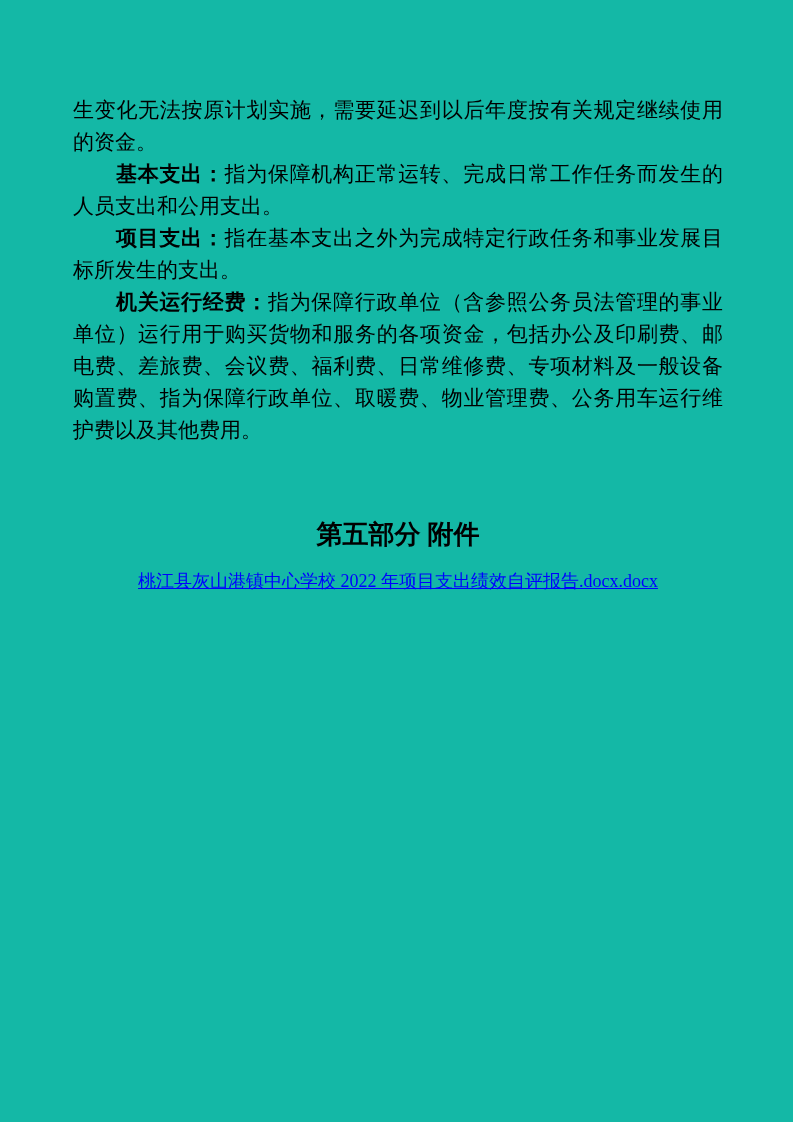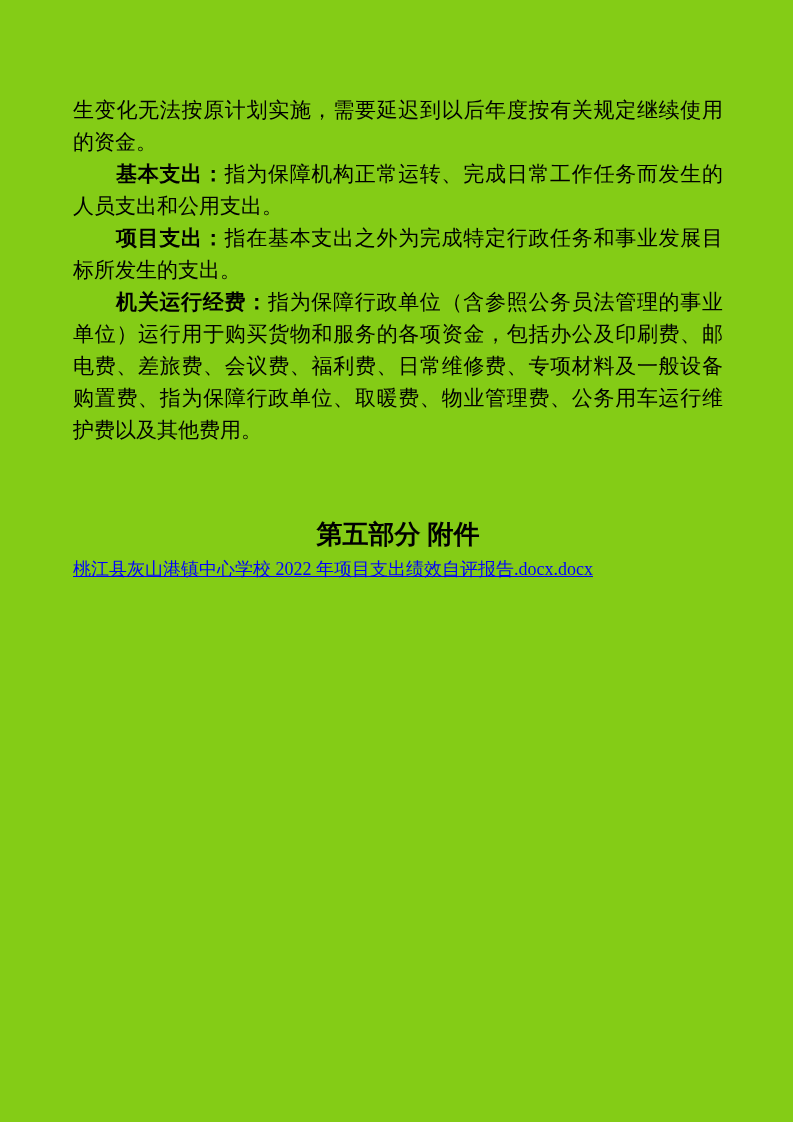--- a/index.html
+++ b/index.html
@@ -4,21 +4,21 @@
 <style>
   html, body {
     margin: 0;
     padding: 0;
     background: #ffffff;
   }
   .page {
     position: relative;
     width: 793px;
     height: 1122px;
-    background: #84cc16;
+    background: #14b8a6;
     overflow: hidden;
     font-family: "Liberation Serif", "DejaVu Serif", serif;
   }
   .content {
     position: absolute;
     left: 73px;
     top: 94px;
     width: 650px;
   }
   .para {
@@ -41,21 +41,22 @@
     margin: 73px 0 0 0;
     padding: 0;
     text-align: center;
     font-size: 26px;
     line-height: 30px;
     font-weight: 700;
     color: #000000;
     font-family: "Liberation Sans", "DejaVu Sans", sans-serif;
   }
   .attachments {
-    margin-top: 4px;
+    margin-top: 16px;
+    text-align: center;
   }
   .attachment-row {
     line-height: 32px;
   }
   .attachment-link {
     font-size: 18px;
     text-decoration: underline;
     font-family: "Liberation Serif", "DejaVu Serif", serif;
     cursor: pointer;
   }

